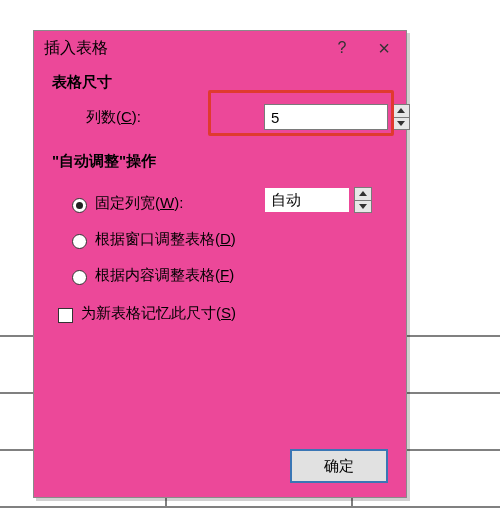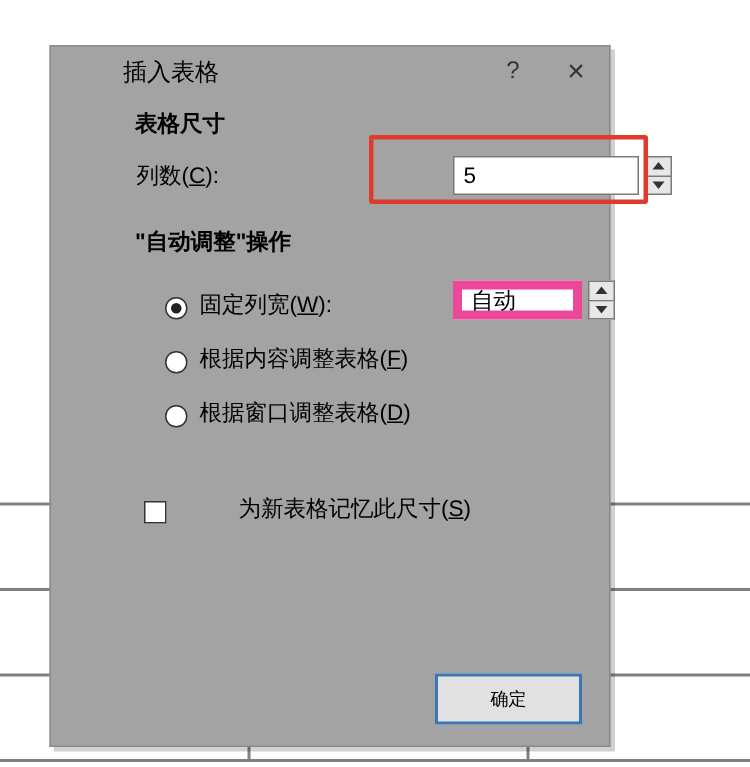--- a/index.html
+++ b/index.html
@@ -32,25 +32,24 @@
     flex: 1;
     border-right: 2px solid #808080;
   }
 
   .dialog {
     position: absolute;
     left: 33px;
     top: 30px;
     width: 374px;
     height: 468px;
-    background: #a3a3a3;
+    background: #ec4899;
     border: 1px solid #8a8a8a;
     box-shadow: 3px 3px 0 rgba(0,0,0,0.18);
     box-sizing: border-box;
-    padding-left: 38px;
   }
   .titlebar {
     height: 34px;
     display: flex;
     align-items: center;
     padding-left: 10px;
     font-size: 16px;
     color: #000;
   }
   .titlebar .spacer { flex: 1; }
@@ -74,21 +73,21 @@
     font-weight: bold;
   }
   .field-row {
     display: flex;
     align-items: center;
     height: 34px;
     margin-bottom: 6px;
     position: relative;
   }
   .field-label {
-    margin-left: 1px;
+    margin-left: 34px;
     width: 150px;
   }
   .ul { text-decoration: underline; }
 
   .spin-wrap {
     position: absolute;
     display: flex;
     align-items: stretch;
     height: 26px;
   }
@@ -171,21 +170,21 @@
 
   .combo {
     position: absolute;
     left: 212px;
     display: flex;
     height: 26px;
   }
   .combo-input {
     width: 86px;
     height: 26px;
-    border: 6px solid #ec4899;
+    border: 1px solid #ec4899;
     background: #fff;
     box-sizing: border-box;
     padding: 0 6px;
     font-size: 15px;
     display:flex;
     align-items:center;
   }
 
   .button-row {
     position: absolute;
@@ -195,21 +194,21 @@
     gap: 14px;
   }
   .btn {
     width: 94px;
     height: 30px;
     border: 1px solid #8a8a8a;
     background: #e1e1e1;
     display: flex;
     align-items: center;
     justify-content: center;
-    font-size: 12px;
+    font-size: 15px;
   }
   .btn.primary {
     border: 2px solid #3a76b5;
   }
 </style>
 </head>
 <body>
 
 <div class="bg-table">
   <div class="bg-row">
@@ -283,32 +282,32 @@
           <div class="spin-btn">
               <div class="arrow-down"></div>
             </div>
         </div>
       </div>
     </div>
 
     <div class="radio-row">
       <div class="radio"></div>
       <span>
-        <span>根据内容调整表格(</span><span class="ul">F</span><span>)</span>
+        <span>根据窗口调整表格(</span><span class="ul">D</span><span>)</span>
       </span>
     </div>
 
     <div class="radio-row">
       <div class="radio"></div>
       <span>
-        <span>根据窗口调整表格(</span><span class="ul">D</span><span>)</span>
+        <span>根据内容调整表格(</span><span class="ul">F</span><span>)</span>
       </span>
     </div>
 
-    <div class="check-row" style="margin-top:30px;gap:40px;">
+    <div class="check-row" style="margin-top:4px;">
       <div class="checkbox"></div>
       <span>
         <span>为新表格记忆此尺寸(</span><span class="ul">S</span><span>)</span>
       </span>
     </div>
 
   </div>
 
   <div class="button-row">
     <div class="btn primary">

